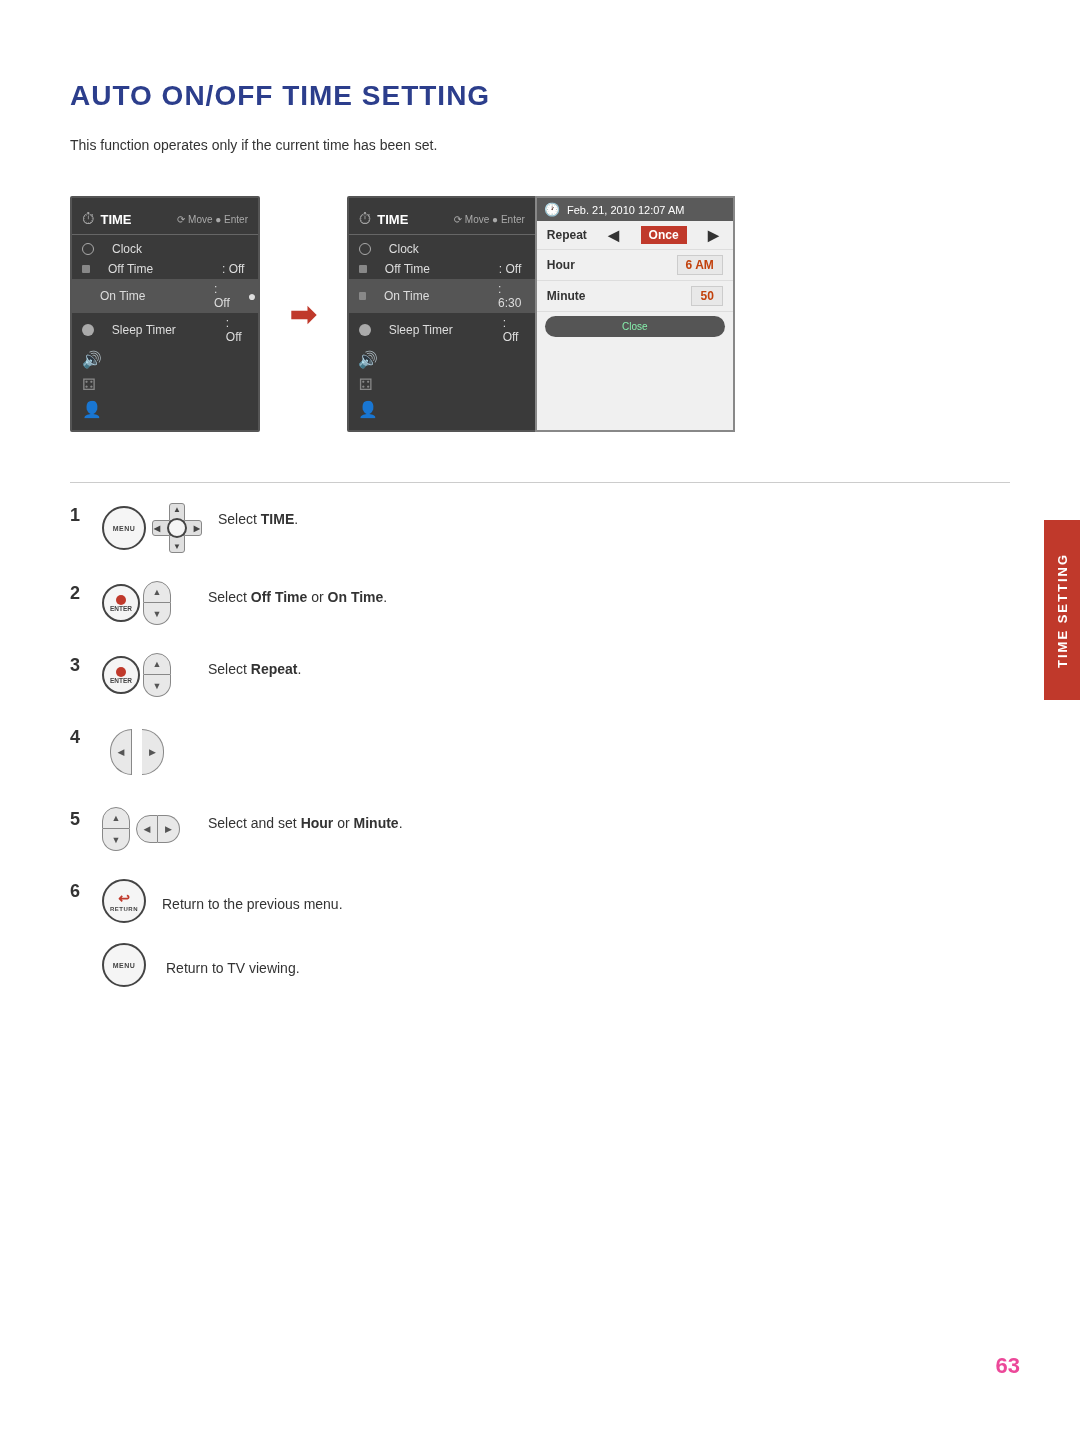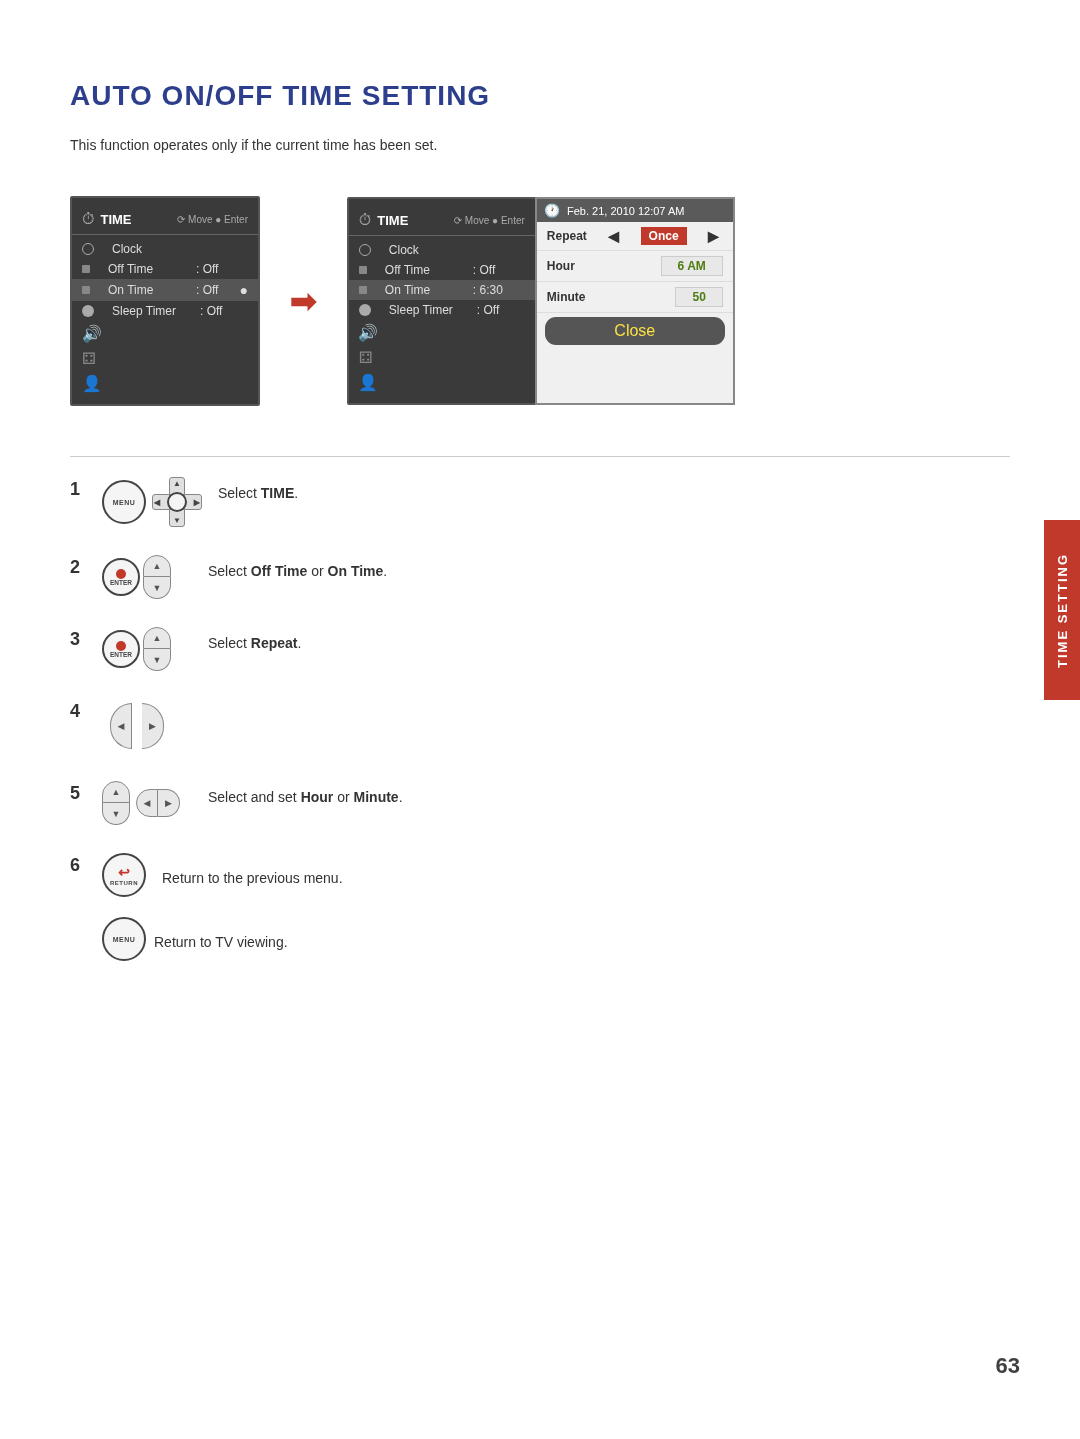--- a/index.html
+++ b/index.html
@@ -34,21 +34,21 @@
       letter-spacing: 2px;
     }
 
     
     .page-number {
       position: absolute;
       bottom: 60px;
       right: 60px;
       font-size: 22px;
       font-weight: bold;
-      color: #404040;
+      color: #ec4899;
     }
 
     
     .content {
       position: absolute;
       top: 80px;
       left: 70px;
       right: 70px;
     }
 
@@ -125,20 +125,21 @@
     }
     .menu-item.highlighted {
       background: #555;
     }
     .menu-item-label {
       color: #ddd;
       min-width: 70px;
     }
     .menu-item-value {
       color: #ddd;
+      margin-left: 26px;
     }
     .circle-icon {
       width: 12px;
       height: 12px;
       border: 1.5px solid #aaa;
       border-radius: 50%;
     }
     .settings-icon {
       width: 12px;
       height: 12px;
@@ -195,37 +196,37 @@
     .popup-row-value {
       background: #c0392b;
       color: white;
       padding: 2px 8px;
       font-size: 12px;
       font-weight: bold;
     }
     .popup-row-value-plain {
       background: #e8e8e8;
       border: 1px solid #ccc;
-      color: #4d7c0f;
-      padding: 2px 16px;
+      color: #c2410c;
+      padding: 2px 8px;
       font-size: 12px;
       font-weight: bold;
     }
     .popup-nav-btn {
       color: #333;
       font-size: 14px;
       font-weight: bold;
       padding: 0 4px;
     }
     .popup-close-btn {
       background: #555;
-      color: #fde047;
+      color: #86efac;
       text-align: center;
       padding: 5px;
-      font-size: 16px;
+      font-size: 10px;
       cursor: pointer;
       margin: 4px 8px;
       border-radius: 11px;
     }
 
     
     .divider {
       border: none;
       border-top: 1px solid #ccc;
       margin: 20px 0;
@@ -731,21 +732,21 @@
     <div class="step-row">
       <span class="step-number">6</span>
       <div style="display:flex; flex-direction:column; gap:20px;">
         <div style="display:flex; align-items:center; gap:16px;">
           <div class="return-btn">
             <span class="return-icon">↩</span>
             <span class="return-label">RETURN</span>
           </div>
           <p class="step-text">Return to the previous menu.</p>
         </div>
-        <div style="display:flex; align-items:center; gap:8px;">
+        <div style="display:flex; align-items:center; gap:20px;">
           <div class="menu-btn">
             <span class="menu-btn-label">MENU</span>
           </div>
           <p class="step-text">Return to TV viewing.</p>
         </div>
       </div>
     </div>
 
   </div>
 </div>

